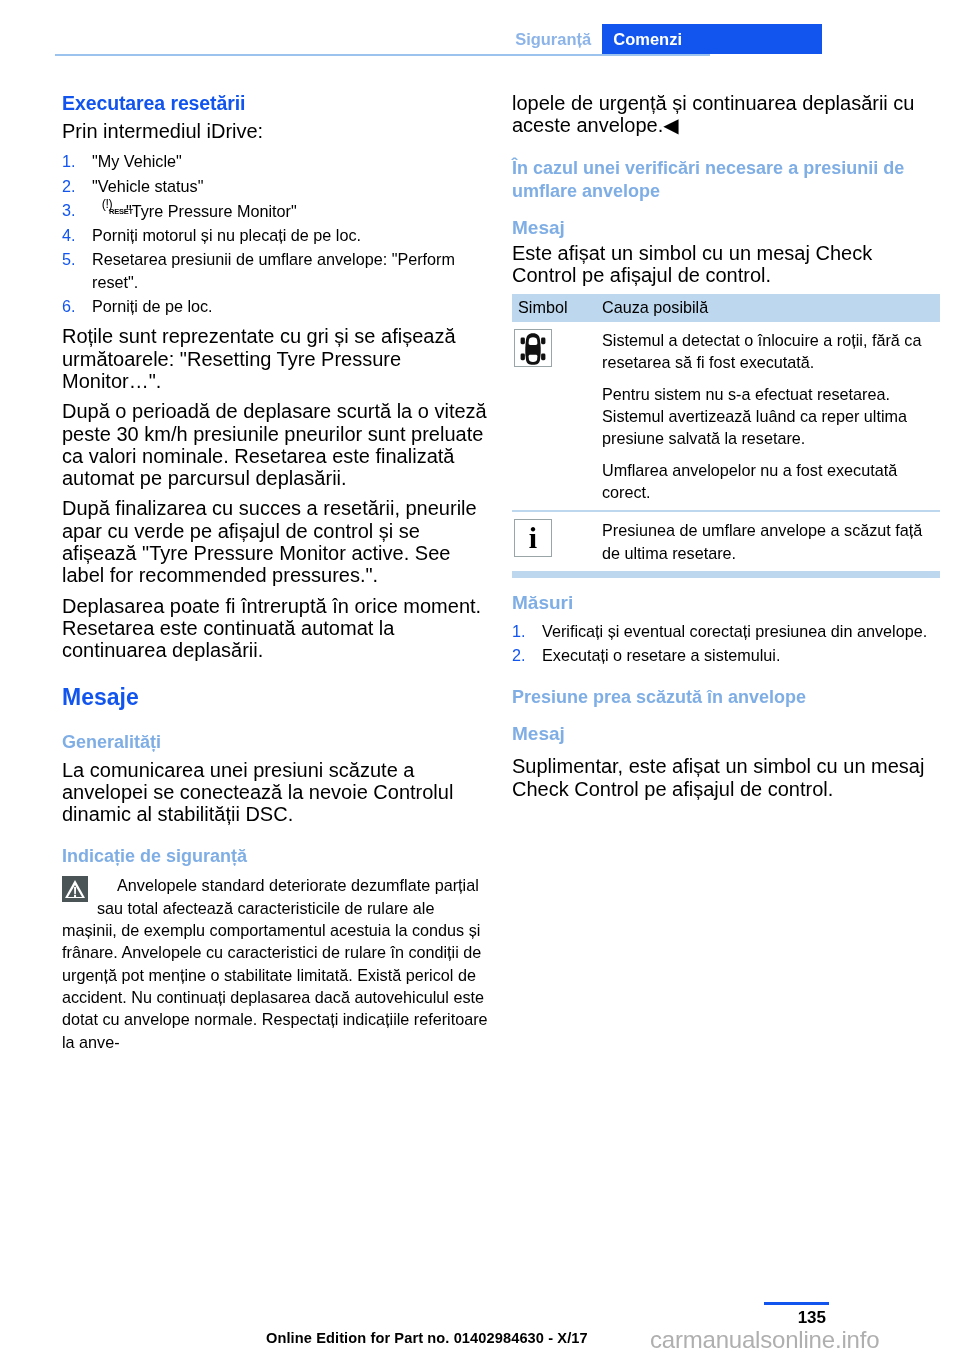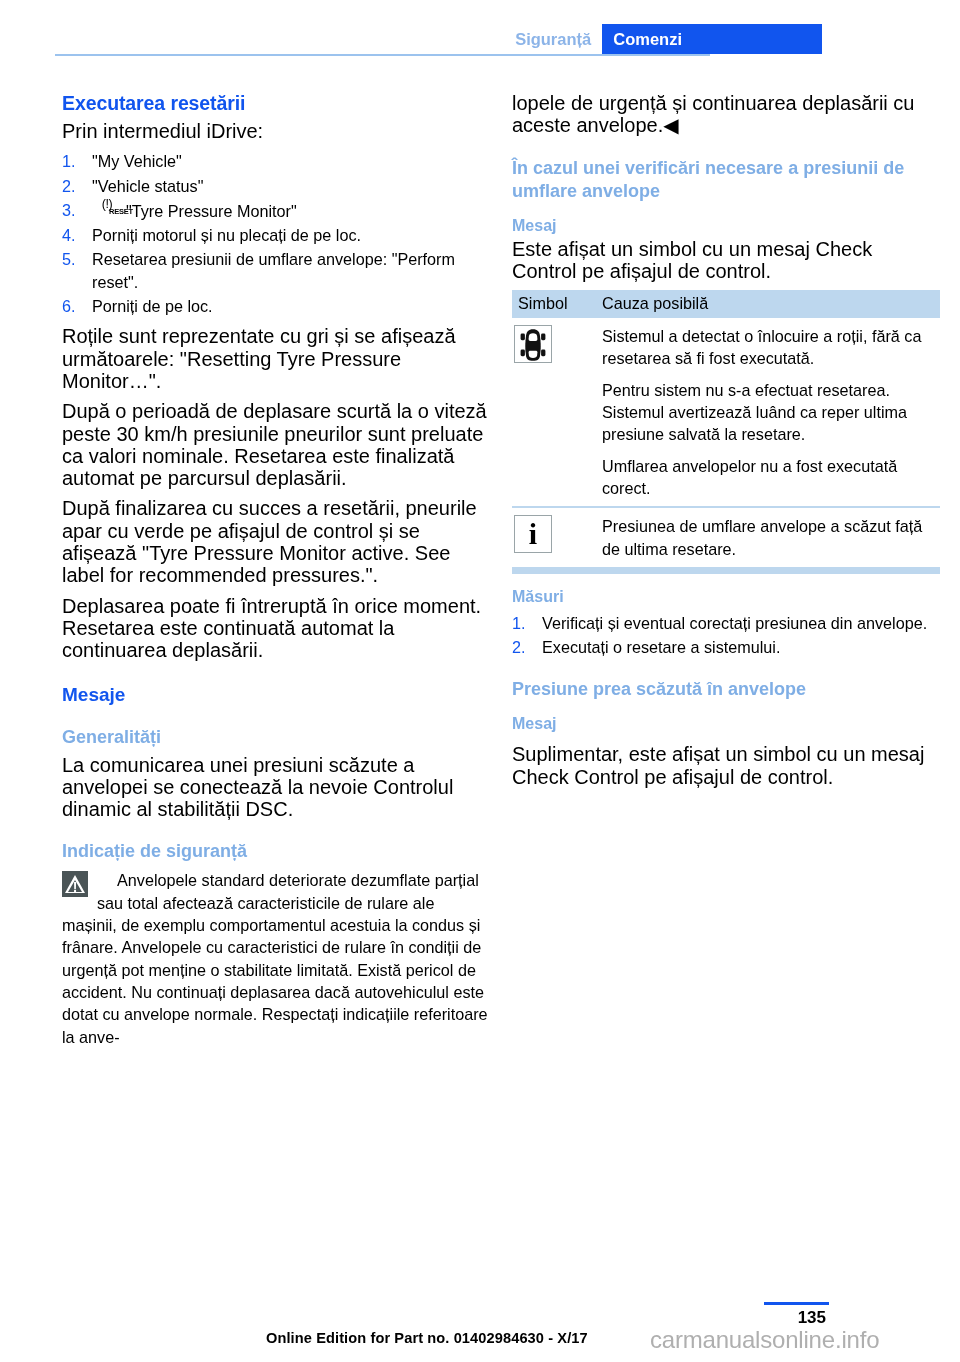--- a/index.html
+++ b/index.html
@@ -64,36 +64,36 @@
 
   
   h1.title {
     font-size: 19.5px;
     font-weight: bold;
     color: #1155EE;
     letter-spacing: -0.1px;
     margin-bottom: 5px;
   }
   h2.section {
-    font-size: 19px;
+    font-size: 23px;
     font-weight: bold;
     color: #1155EE;
     margin-top: 22px;
     margin-bottom: 5px;
   }
   h3.subsection {
     font-size: 18px;
     font-weight: bold;
     color: #7FAEE5;
     line-height: 23px;
     margin-top: 20px;
     margin-bottom: 5px;
   }
   h4.minor {
-    font-size: 16px;
+    font-size: 19px;
     font-weight: bold;
     color: #7FAEE5;
     margin-top: 14px;
     margin-bottom: 3px;
   }
   p.body {
     font-size: 20px;
     line-height: 22.3px;
     margin-bottom: 8px;
   }

